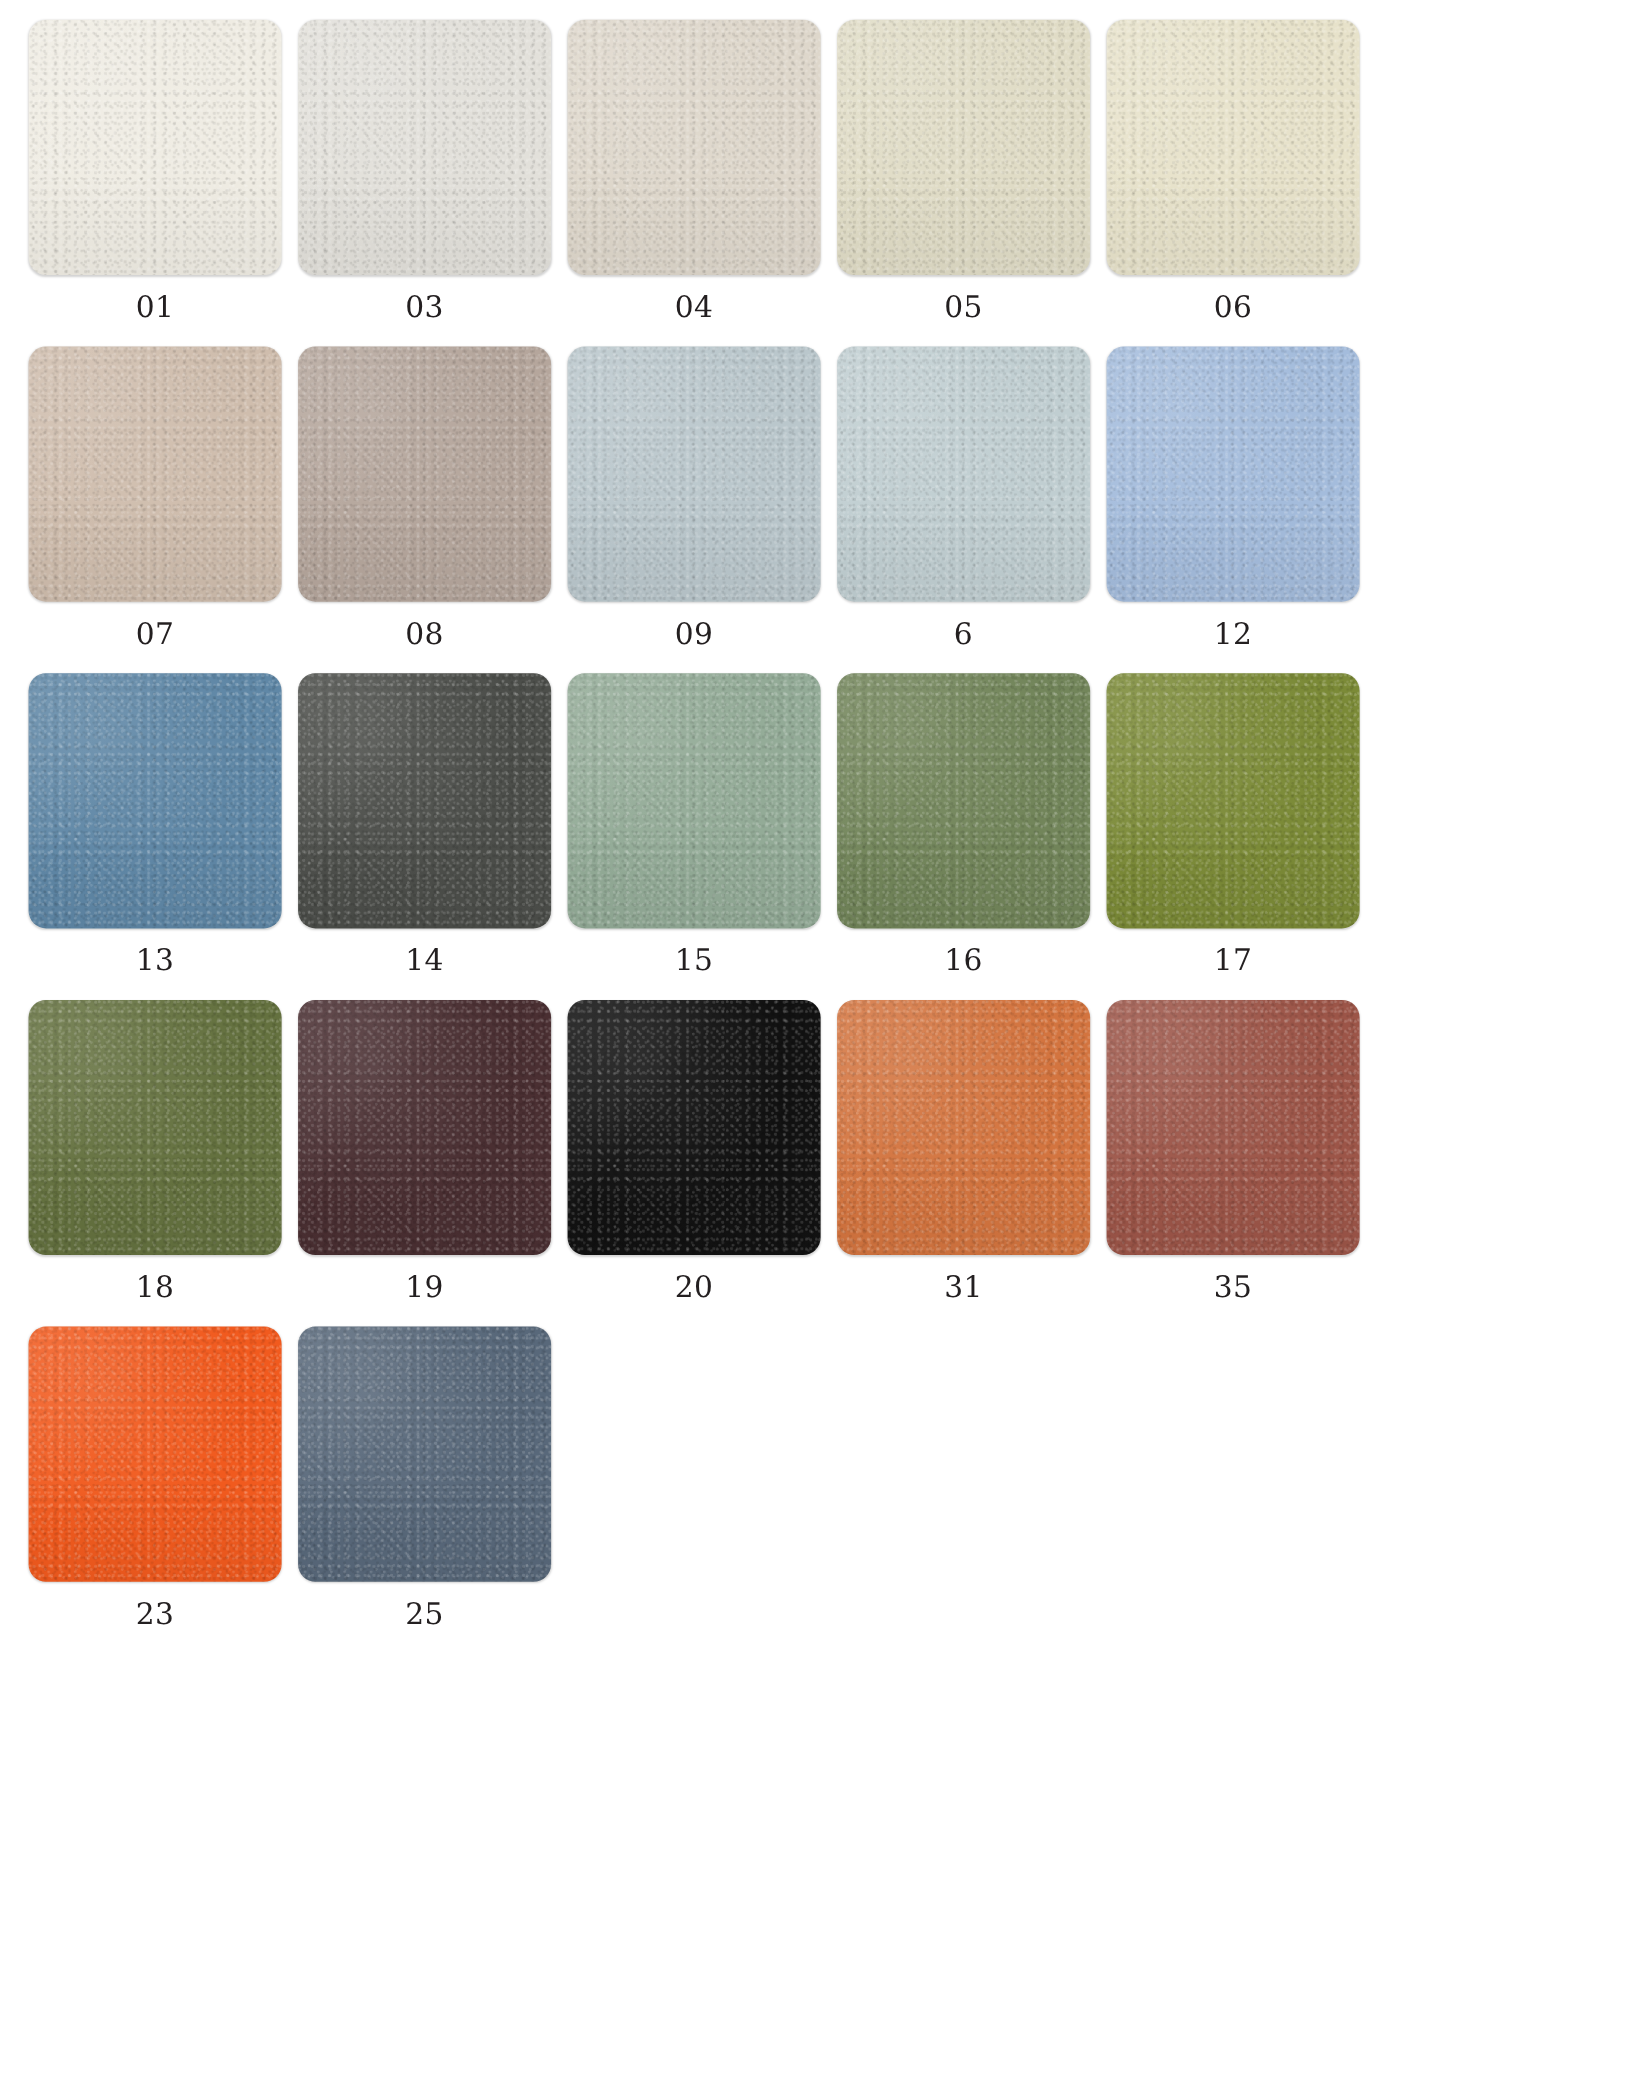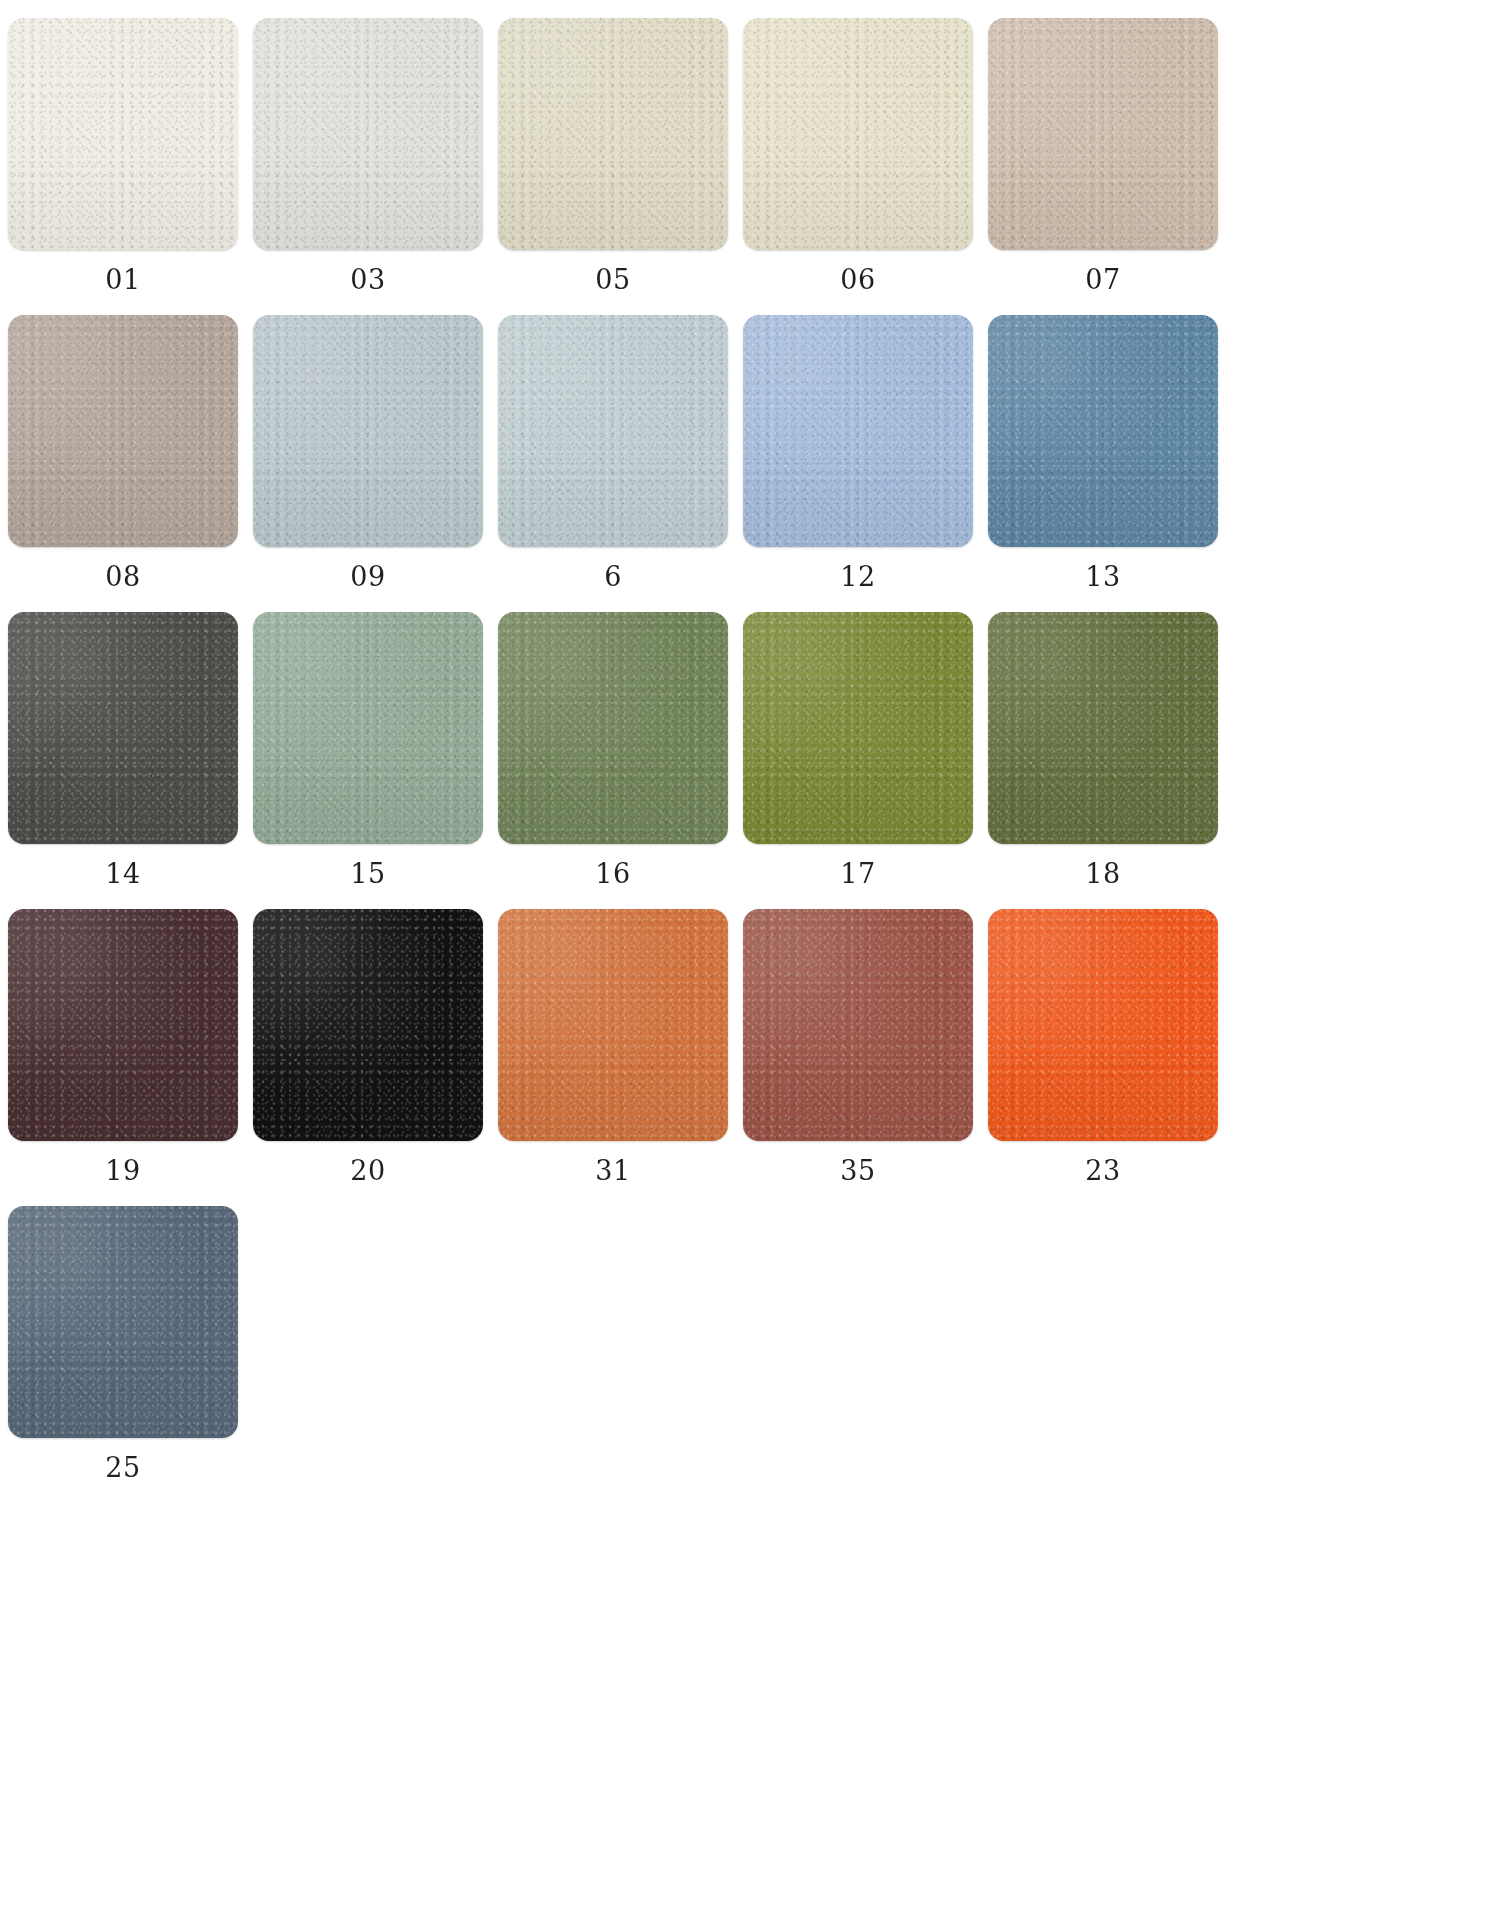--- a/index.html
+++ b/index.html
@@ -10,21 +10,21 @@
   }
   body {
     width: 1500px;
     height: 1908px;
     font-family: "Liberation Sans", sans-serif;
     overflow: hidden;
   }
 
   #swatch-chart {
     width: 1240px;
-    padding: 18px 0 0 8px;
+    padding: 18px 0 0 26px;
     box-sizing: border-box;
   }
 
   .swatch-grid {
     display: grid;
     grid-template-columns: repeat(5, 230px);
     column-gap: 15px;
     row-gap: 0px;
   }
 
@@ -98,20 +98,24 @@
   <div class="swatch-grid">
       <div class="swatch-cell">
         <div class="swatch-chip" style="background-color: rgb(239, 236, 227);"></div>
         <div class="swatch-label">01</div>
       </div>
       <div class="swatch-cell">
         <div class="swatch-chip" style="background-color: rgb(226, 224, 218);"></div>
         <div class="swatch-label">03</div>
       </div>
       <div class="swatch-cell">
+        <div class="swatch-chip" style="background-color: rgb(222, 215, 203);"></div>
+        <div class="swatch-label">04</div>
+      </div>
+      <div class="swatch-cell">
         <div class="swatch-chip" style="background-color: rgb(224, 220, 198);"></div>
         <div class="swatch-label">05</div>
       </div>
       <div class="swatch-cell">
         <div class="swatch-chip" style="background-color: rgb(231, 226, 202);"></div>
         <div class="swatch-label">06</div>
       </div>
       <div class="swatch-cell">
         <div class="swatch-chip" style="background-color: rgb(207, 189, 173);"></div>
         <div class="swatch-label">07</div>

